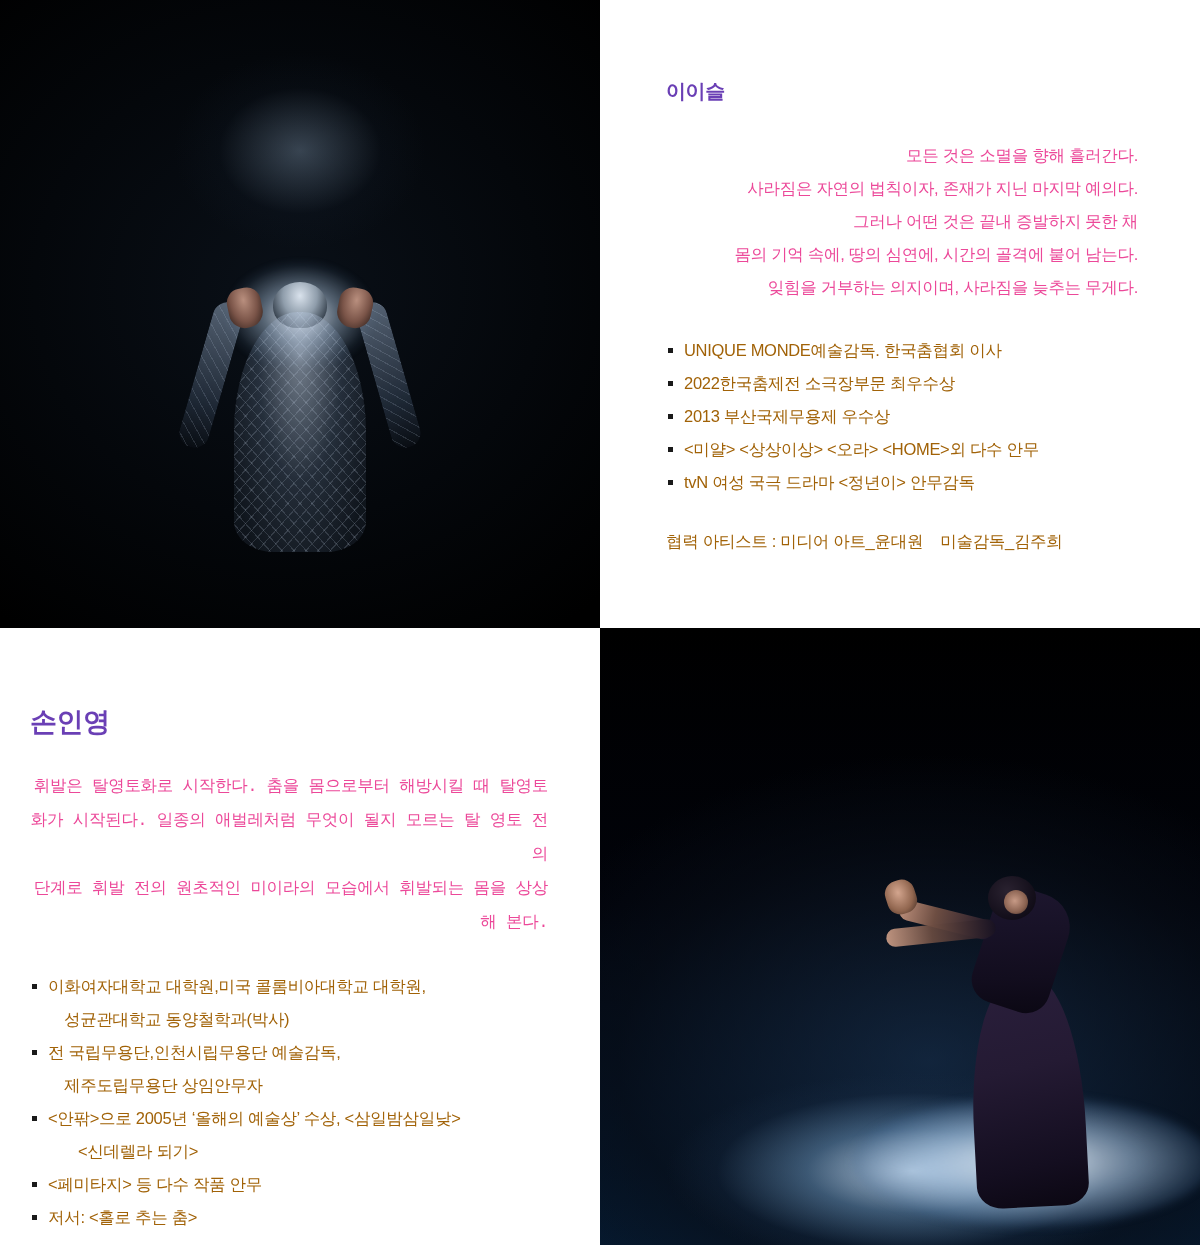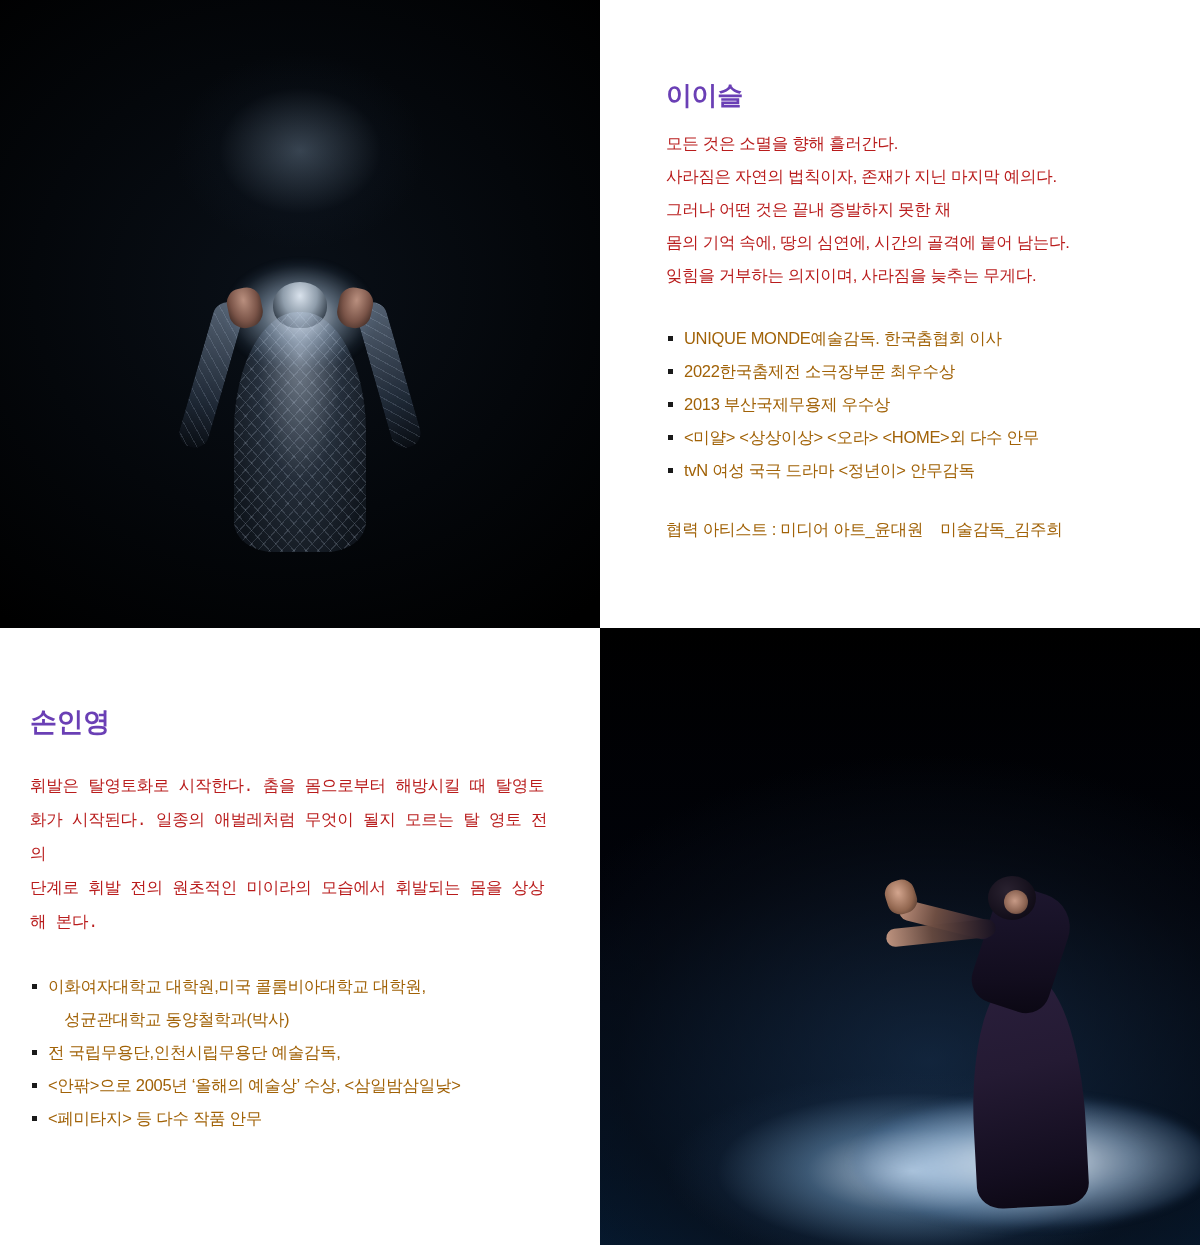--- a/index.html
+++ b/index.html
@@ -150,33 +150,34 @@
 
   
   .text-panel {
     background: #ffffff;
     padding: 78px 62px 40px 66px;
   }
   .text-panel.bottom-left { padding: 76px 52px 42px 30px; }
 
   h2.name {
     color: #6a3fb5;
-    font-size: 26px;
+    font-size: 20px;
     font-weight: 700;
     letter-spacing: -0.4px;
-    margin-bottom: 14px;
+    margin-bottom: 34px;
   }
   .bottom-left h2.name { font-size: 27px; margin-bottom: 30px; }
 
   .para { margin-bottom: 30px; }
   .para p {
     font-size: 16.5px;
     line-height: 33px;
-    color: #b91c1c;
+    color: #ec4899;
     letter-spacing: -0.3px;
+    text-align: right;
   }
   .bottom-left .para p { line-height: 34px; font-size: 16.5px; font-family: Liberation Mono, monospace; }
 
   ul.bullets { list-style: none; margin-bottom: 26px; }
   ul.bullets > li {
     position: relative;
     padding-left: 18px;
     font-size: 16.5px;
     line-height: 33px;
     color: #a16207;
@@ -251,25 +252,28 @@
       <p>해 본다.</p>
     </div>
 
     <ul class="bullets">
       <li>
         <span>이화여자대학교 대학원,미국 콜롬비아대학교 대학원,</span>
         <span class="cont">성균관대학교 동양철학과(박사)</span>
       </li>
       <li>
         <span>전 국립무용단,인천시립무용단 예술감독,</span>
+        <span class="cont">제주도립무용단 상임안무자</span>
       </li>
       <li>
         <span>&lt;안팎&gt;으로 2005년 ‘올해의 예술상’ 수상, &lt;삼일밤삼일낮&gt;</span>
+        <span class="cont indent2">&lt;신데렐라 되기&gt;</span>
       </li>
       <li>&lt;페미타지&gt; 등 다수 작품 안무</li>
+      <li>저서: &lt;홀로 추는 춤&gt;</li>
     </ul>
   </div>
 
   <div class="photo photo-2">
     <div class="fig2-floorlight"></div>
     <div class="fig2-skirt"></div>
     <div class="fig2-torso"></div>
     <div class="fig2-head"></div>
     <div class="fig2-face"></div>
     <div class="fig2-arm-a"></div>

